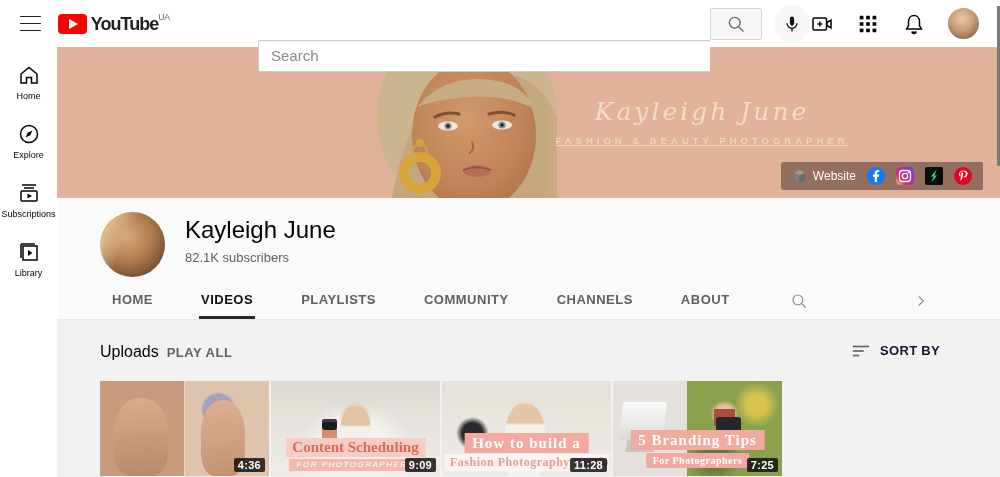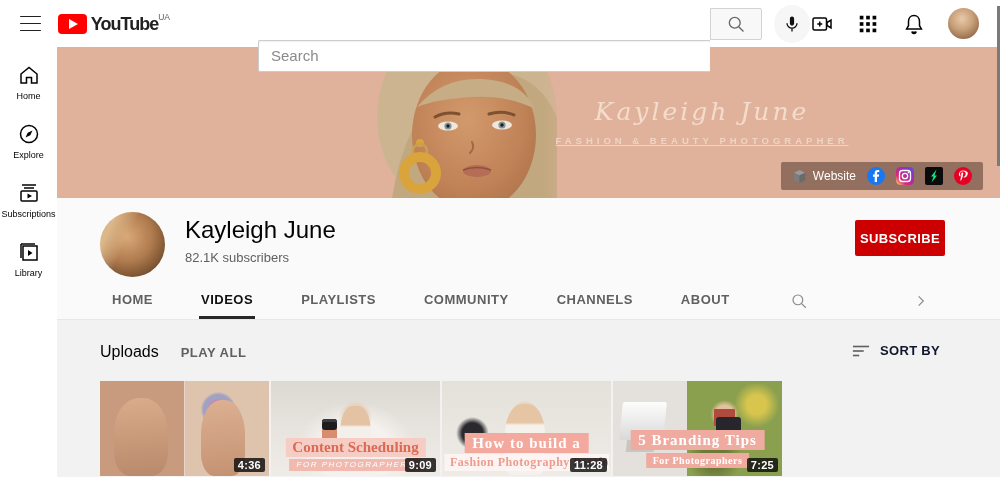--- a/index.html
+++ b/index.html
@@ -59,21 +59,21 @@
   .tabs-row { display:flex; align-items:stretch; height:37px; padding-left:53px; background:#fafafa; border-bottom:1px solid #e7e7e7; }
   .tab { font-size:13px; font-weight:bold; letter-spacing:.5px; color:#606060; display:flex; align-items:center; padding:0 2px; margin-right:44px; cursor:pointer; border-bottom:3px solid transparent; }
   .tab.active { color:#111; border-bottom-color:#282828; }
   .tab-search { display:flex; align-items:center; margin-left:14px; cursor:pointer; }
   .tab-chevron { margin-left:auto; margin-right:72px; display:flex; align-items:center; cursor:pointer; }
 
   
   .uploads { position:relative; background:#f2f2f2; height:242px; }
   .uploads-head { display:flex; align-items:center; padding:23px 0 0 43px; }
   .uploads-title { font-size:16px; color:#030303; font-weight:500; }
-  .play-all { font-size:13px; font-weight:bold; color:#606060; letter-spacing:.5px; margin-left:22px; cursor:pointer; }
+  .play-all { font-size:13px; font-weight:bold; color:#606060; letter-spacing:.5px; margin-left:8px; cursor:pointer; }
   .sort-by { position:absolute; right:60px; top:23px; display:flex; align-items:center; gap:10px; cursor:pointer; }
   .sort-by .lbl { font-size:13px; font-weight:bold; color:#0f172a; letter-spacing:.3px; }
 
   .video-row { display:flex; gap:2px; margin:20px 0 0 43px; }
   .thumb { position:relative; width:169px; height:95px; overflow:hidden; cursor:pointer; background:#ddd; }
   .duration { position:absolute; right:4px; bottom:4px; background:rgba(12,12,12,.82); color:#fff; font-size:11px; font-weight:bold; padding:1px 4px; border-radius:2px; z-index:6; letter-spacing:.3px; }
 
   .art1 { background:
       radial-gradient(circle at 70% 30%, rgba(216,60,150,.55) 0 6%, rgba(90,120,220,.45) 8% 11%, transparent 13%),
       radial-gradient(circle at 78% 42%, rgba(216,60,150,.4) 0 5%, transparent 8%),
@@ -306,21 +306,20 @@
           </svg>
       </div>
     </div>
 
     <div class="chan-header">
       <div class="chan-avatar"></div>
       <div class="chan-meta">
         <div class="chan-name">Kayleigh June</div>
         <div class="chan-subs">82.1K subscribers</div>
       </div>
-      <button class="subscribe-btn">SUBSCRIBE</button>
     </div>
 
     <div class="tabs-row">
       <div class="tab">HOME</div>
       <div class="tab active">VIDEOS</div>
       <div class="tab">PLAYLISTS</div>
       <div class="tab">COMMUNITY</div>
       <div class="tab">CHANNELS</div>
       <div class="tab">ABOUT</div>
       <div class="tab-search">

